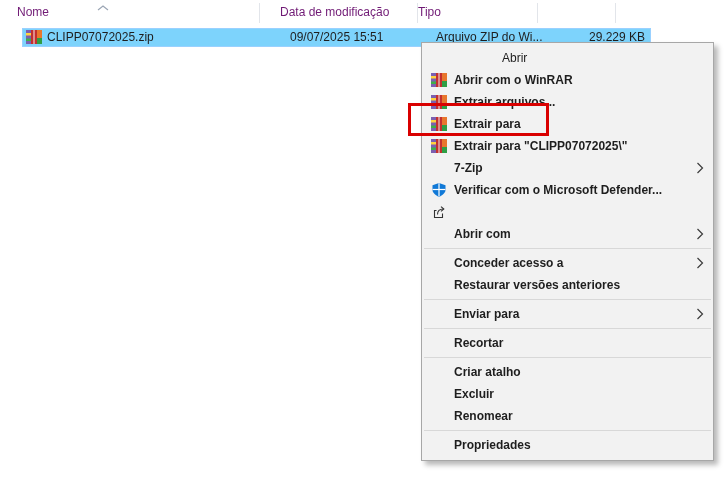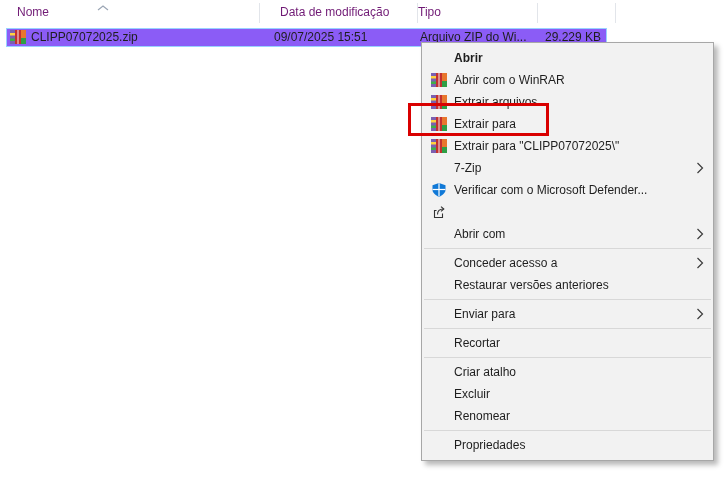--- a/index.html
+++ b/index.html
@@ -14,39 +14,39 @@
   .col-label{position:absolute;top:5px;color:#701a75;white-space:nowrap;}
   .col-nome{left:17px;}
   .col-data{left:280px;}
   .col-tipo{left:402px;margin-left:16px;}
   .col-tam{left:543px;margin-top:42px;}
   .col-div{position:absolute;top:3px;width:1px;height:20px;background:#e2e5ea;}
   .div1{left:259px;} .div2{left:417px;} .div3{left:537px;} .div4{left:615px;}
   .sort-arrow{position:absolute;left:97px;top:0;}
   
   .file-row{
-    position:absolute;left:6px;top:28px;width:599px;height:17px;
-    background:#8b5cf6;border:1px solid #99d1ff;
+    position:absolute;left:22px;top:28px;width:599px;height:17px;
+    background:#7dd3fc;border:1px solid #99d1ff;padding-left:28px;
   }
   .file-row .cell{position:absolute;top:1px;line-height:15px;white-space:nowrap;}
   .fr-icon{position:absolute;left:3px;top:0px;width:16px;height:16px;}
   .fr-name{left:24px;}
   .fr-date{left:267px;}
   .fr-type{left:413px;}
   .fr-size{right:5px;}
   
   .menu{
     position:absolute;left:421px;top:42px;width:291px;
     background:#f2f2f2;border:1px solid #a7a7a7;
     box-shadow:4px 4px 5px rgba(0,0,0,0.28);
     padding:4px 0;z-index:10;box-sizing:content-box;
   }
   .mi{position:relative;height:22px;cursor:default;}
-  .mi .lbl{position:absolute;left:32px;top:0;line-height:22px;white-space:nowrap;}
-  .mi .lbl.bold{font-weight:bold;}
+  .mi .lbl{position:absolute;left:32px;top:0;line-height:22px;white-space:nowrap;font-weight:bold;}
+  .mi .lbl.bold{font-weight:normal;margin-left:48px;}
   .mi .ico{position:absolute;left:9px;top:3px;width:16px;height:16px;}
   .mi .chev{position:absolute;right:9px;top:5px;}
   .sep{height:1px;background:#d8d8d8;margin:3px 2px;}
   
   .annotation-box{
     position:absolute;left:408px;top:103px;width:135px;height:27px;
     border:3px solid #d90000;z-index:20;background:transparent;
   }
 </style>
 </head>

